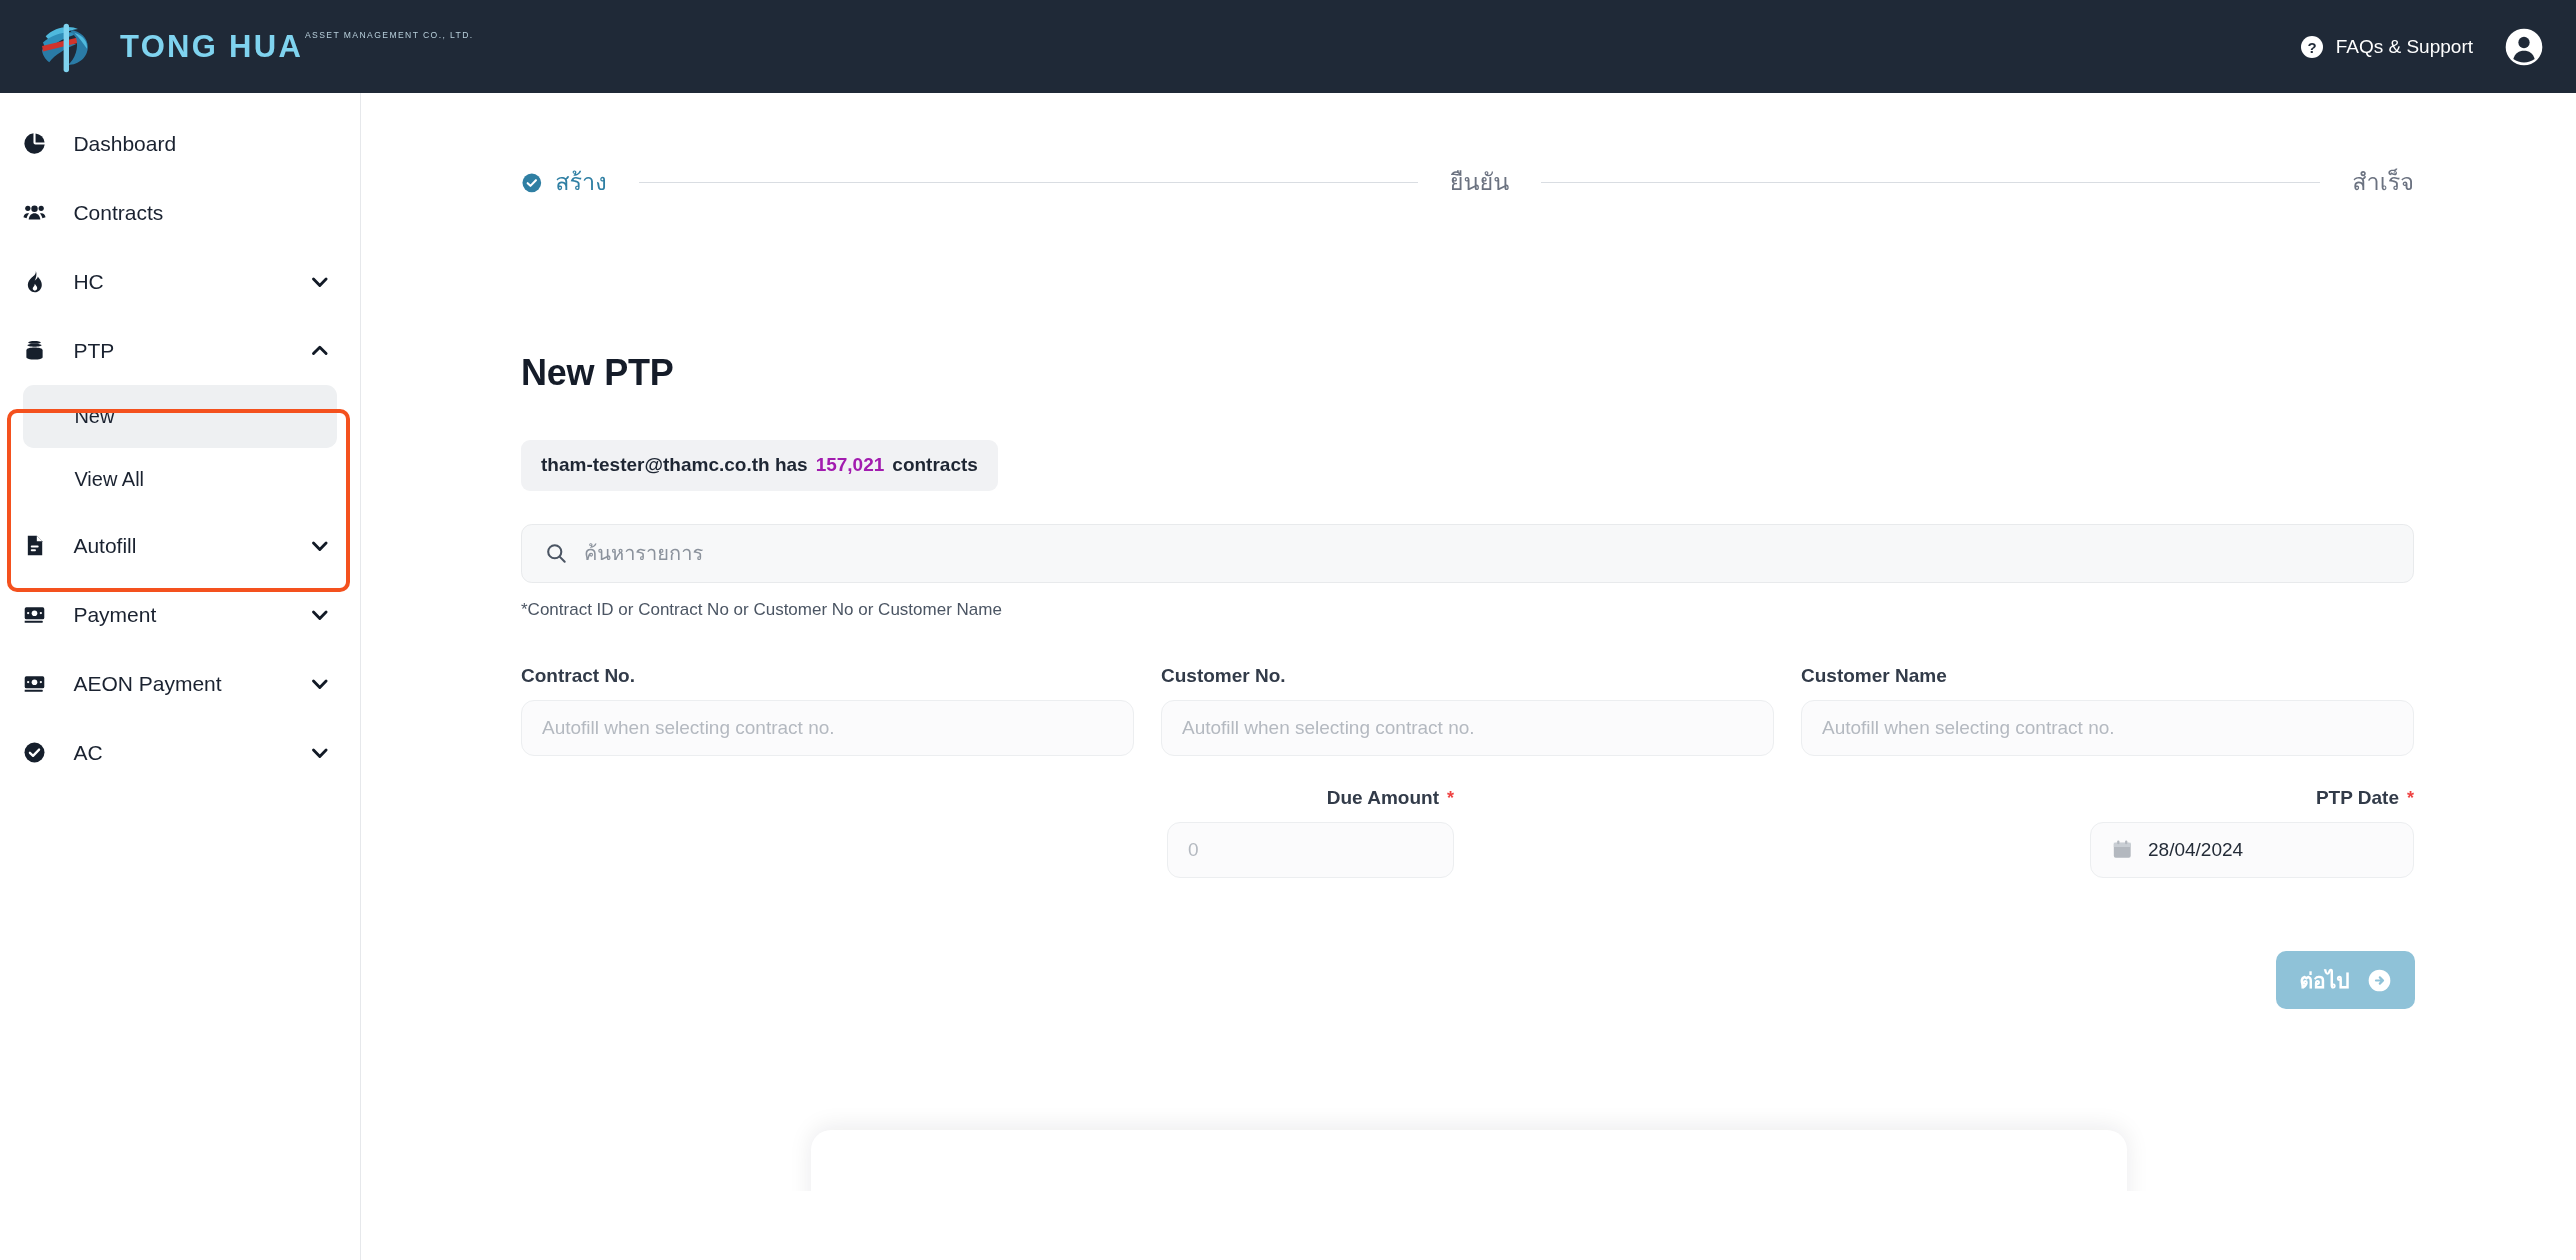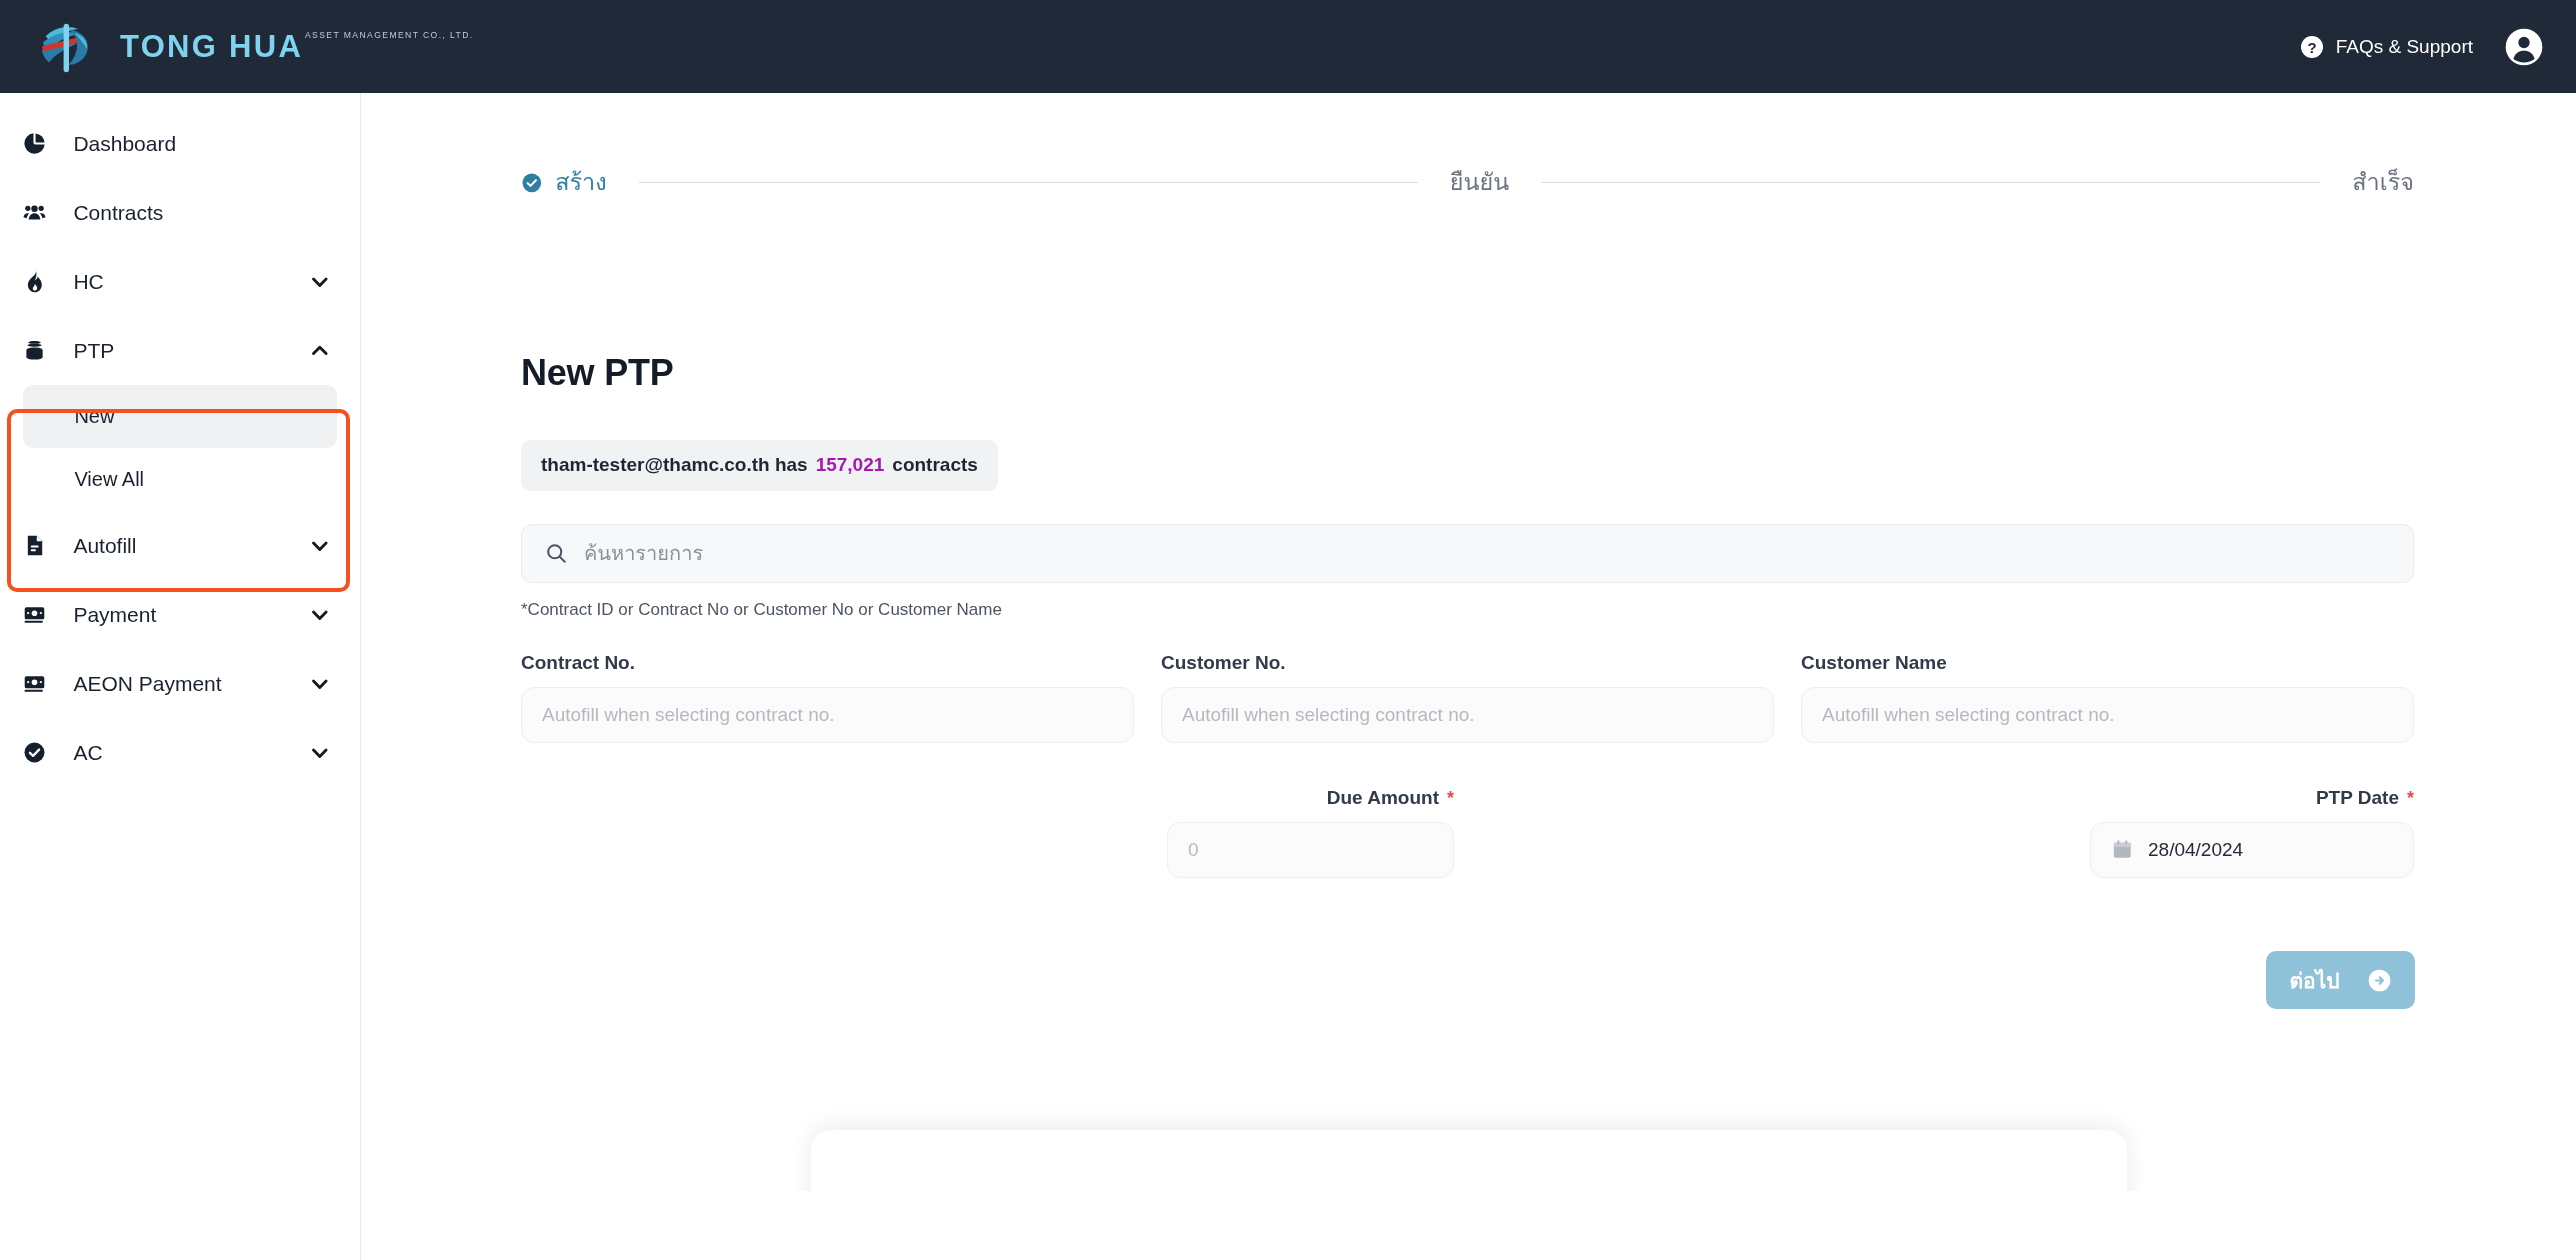--- a/index.html
+++ b/index.html
@@ -152,21 +152,21 @@
     position: absolute; left: 160px; top: 507px;
     font-size: 17px; color: #4b5563;
   }
 
   
   .form-row {
     position: absolute; left: 160px;
     width: 1893px;
     display: flex; gap: 27px;
   }
-  .row-1 { top: 559px; }
+  .row-1 { top: 572px; }
   .row-2 { top: 694px; }
 
   .field { display: flex; flex-direction: column; gap: 12.6px; }
   .field.w3 { width: 631px; }
   .field.w2 { width: 960px; align-items: flex-end; }
 
   .field-label {
     font-size: 19px; font-weight: 700; color: #323b49;
     display: flex; align-items: center; gap: 8px;
   }
@@ -189,21 +189,21 @@
   .field-control input::placeholder { color: #b4b9c0; }
   .cal-icon { flex: none; color: #b3b8bf; display: flex; }
 
   
   .next-btn {
     position: absolute; right: 161px; top: 858px;
     height: 58px;
     background: #8fc2d8;
     border: none; border-radius: 10px;
     padding: 0 23.4px;
-    display: flex; align-items: center; gap: 27px;
+    display: flex; align-items: center; gap: 17px;
     cursor: pointer;
   }
   .next-label {
     font-size: 21px; font-weight: 700; color: #ffffff; line-height: 1;
   }
 
   
   .bottom-ghost {
     position: absolute;
     left: 50%; transform: translateX(-50%);

